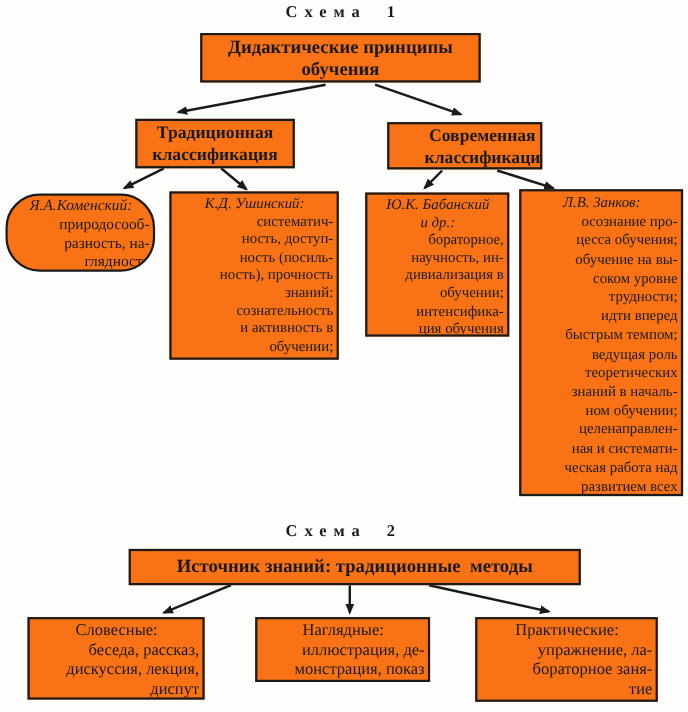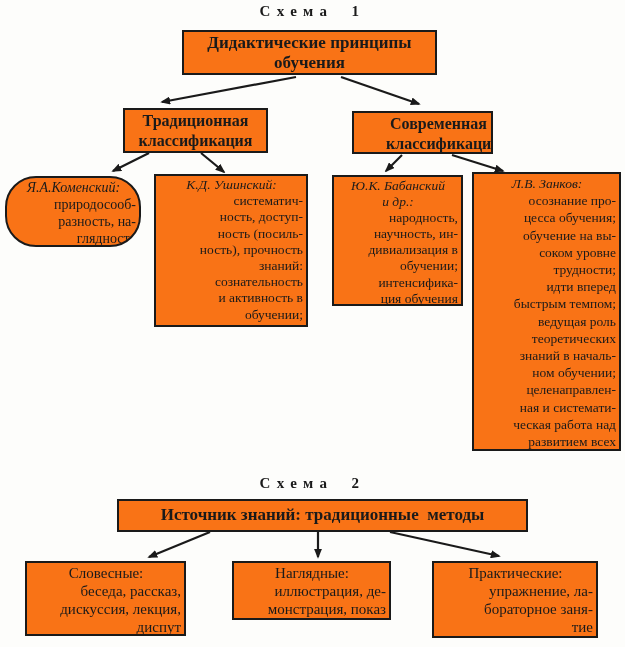--- a/index.html
+++ b/index.html
@@ -113,21 +113,21 @@
 обучении;
   воспитывающий
 характер обуче-
 ния (народность в
 обучении)</span>
   </div>
 
   <div class="box leaf schema1-leaf leafC" style="left:332px;top:175px;width:131px;height:131px;">
     <span class="leaf-header">Ю.К. Бабанский
 и др.:</span>
-    <span class="leaf-body">  народность,
+    <span class="leaf-body">  бораторное,
 научность, ин-
 дивиализация в
 обучении;
   интенсифика-
 ция обучения</span>
   </div>
 
   <div class="box leaf schema1-leaf leafD" style="left:472px;top:172px;width:149px;height:279px;">
     <span class="leaf-header">Л.В. Занков:</span>
     <span class="leaf-body">  осознание про-

